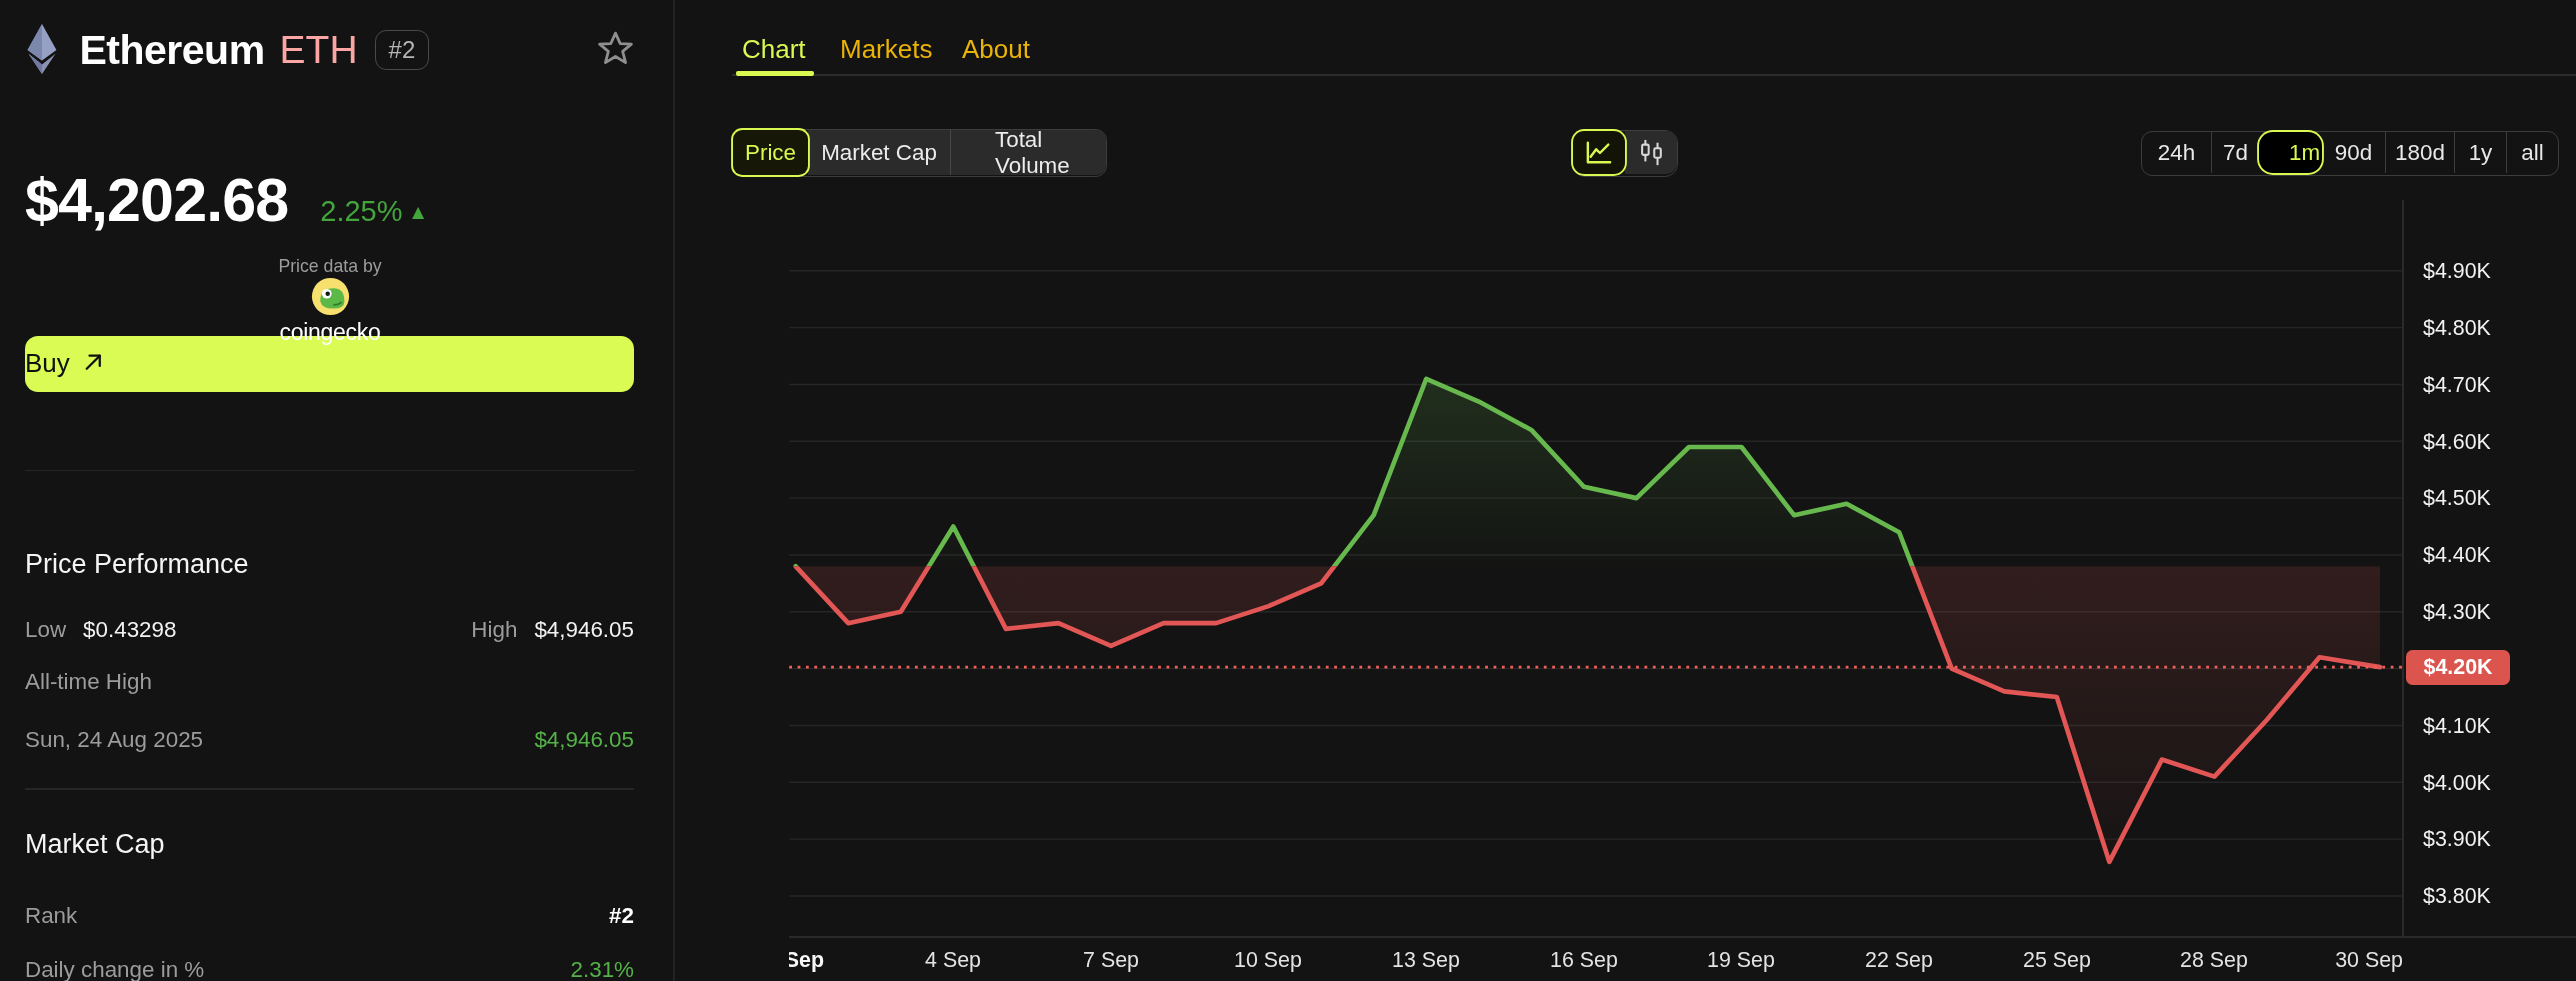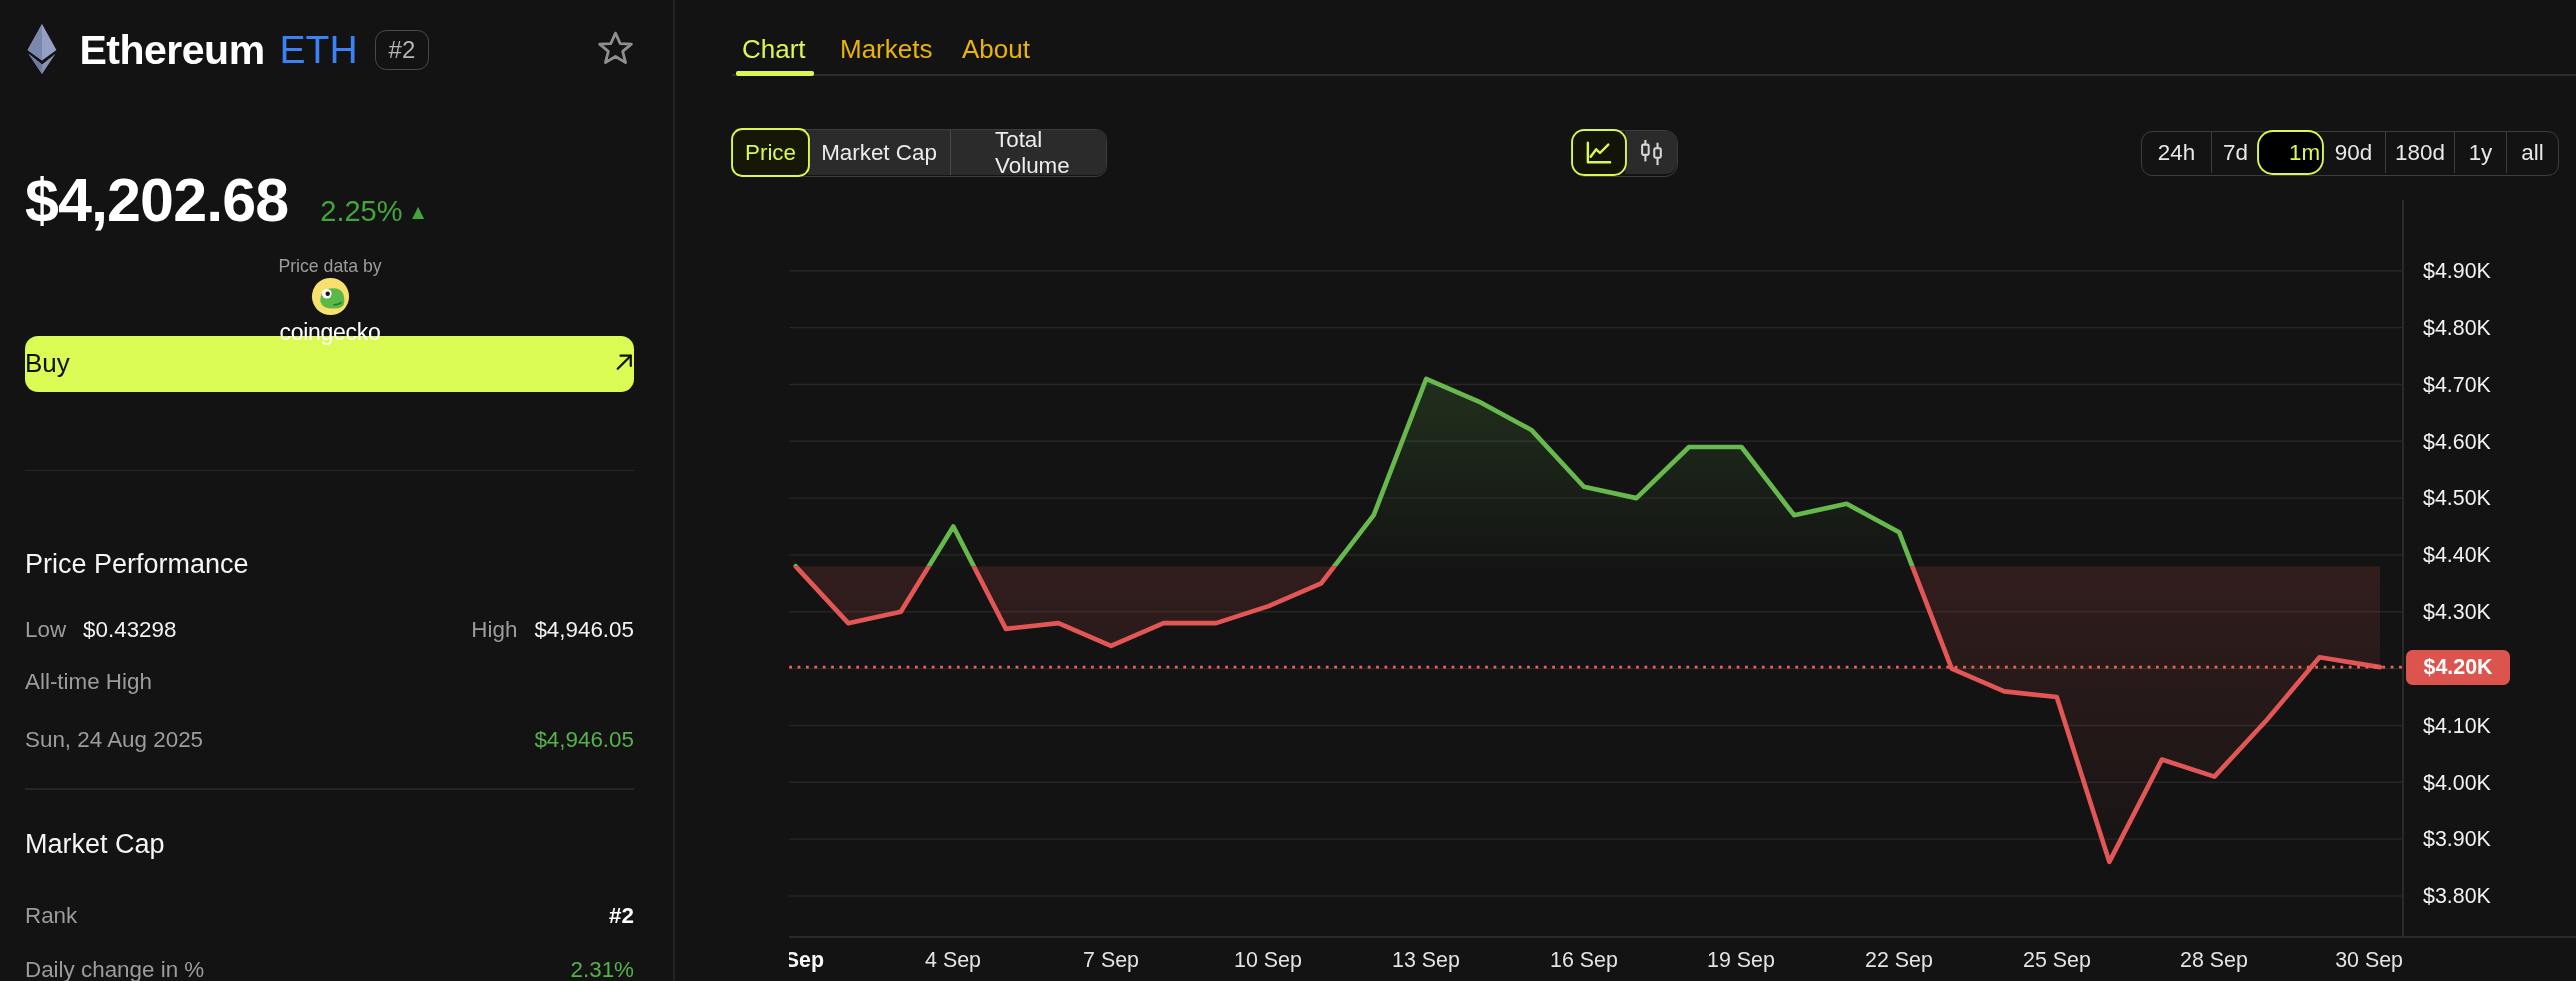--- a/index.html
+++ b/index.html
@@ -11,33 +11,33 @@
   #app{
     position:relative; width:2576px; height:982px; overflow:hidden;
     background:var(--bg); color:var(--txt);
     font-family:"Liberation Sans","DejaVu Sans",sans-serif;
   }
   
   #sidebar{position:absolute; left:0; top:0; width:674px; height:982px; padding:0 39px 0 25px;}
   #sidebar-divider{position:absolute; left:673px; top:0; width:1.9px; height:982px; background:#232323;}
   .coin-header{display:flex; align-items:center; margin-top:24px; height:52px;}
   .coin-name{font-size:41px; font-weight:bold; margin-left:20.5px; letter-spacing:-0.5px;}
-  .coin-symbol{font-size:39px; color:#3b82f6; margin-left:15px;}
+  .coin-symbol{font-size:39px; color:#fca5a5; margin-left:15px;}
   .rank-chip{margin-left:17px; border:1.9px solid #4a4a4a; border-radius:11.2px; padding:3.7px 13px;
     color:#b5b5b5; font-size:24px; line-height:30px;}
   .star{margin-left:auto;}
   .price-row{display:flex; align-items:baseline; margin-top:89px;}
   .price-big{font-size:61px; font-weight:bold; letter-spacing:-0.9px;}
   .pct{font-size:29px; color:#44a53c; margin-left:32px; font-weight:500;}
   .pct .tri{font-size:20.5px; vertical-align:1.9px; margin-left:5.6px;}
   .attribution{display:flex; align-items:center; margin-top:20.5px; height:39px;flex-direction:column;}
   .attr-label{font-size:17.7px; color:var(--txt2);}
   .gecko{margin:0 11.2px 0 13px;}
   .gecko-name{font-size:23px; font-weight:normal; letter-spacing:-0.3px;}
-  .buy-btn{display:flex; align-items:center; justify-content:space-between; gap:13px;
+  .buy-btn{display:flex; align-items:center; justify-content:flex-start; gap:13px;
     margin-top:41px; width:609px; height:56px; background:#d9fb53; border:none;
     border-radius:13px; color:#101010; font-size:26px; font-weight:500; cursor:pointer;
     font-family:inherit;}
   .sb-divider{width:609px; height:1.9px; background:#262626; margin-top:78px;}
   .section-heading{font-size:27px; font-weight:500; color:#f5f5f5;}
   .heading-pp{margin-top:78px;}
   .kv-row{display:flex; align-items:baseline; width:609px; font-size:22.4px; margin-top:37px;}
   .kv-label{color:var(--txt2);}
   .kv-val{color:#f2f2f2; margin-left:17px;}
   .kv-right{margin-left:auto; display:flex; align-items:baseline;}

